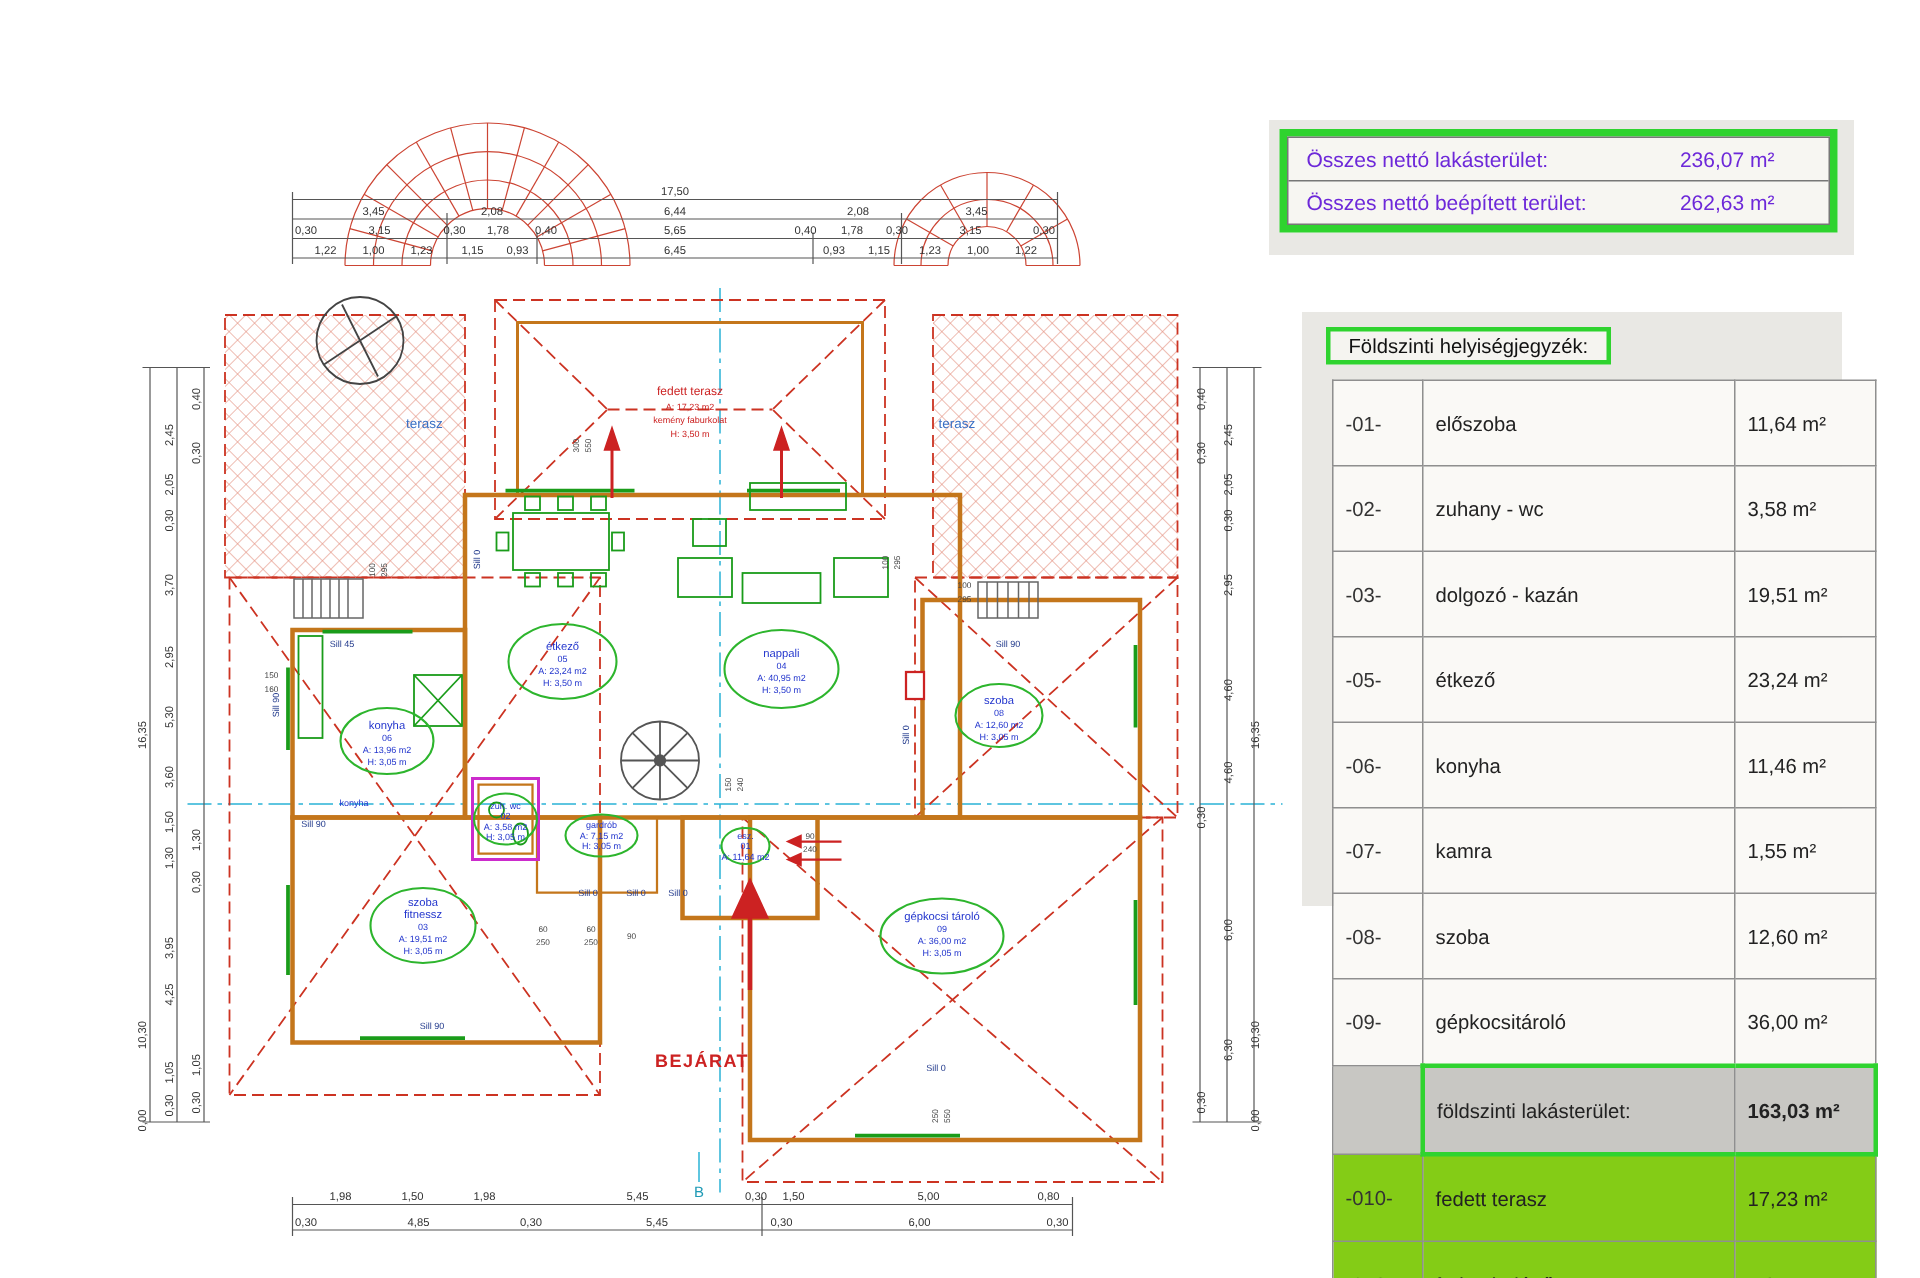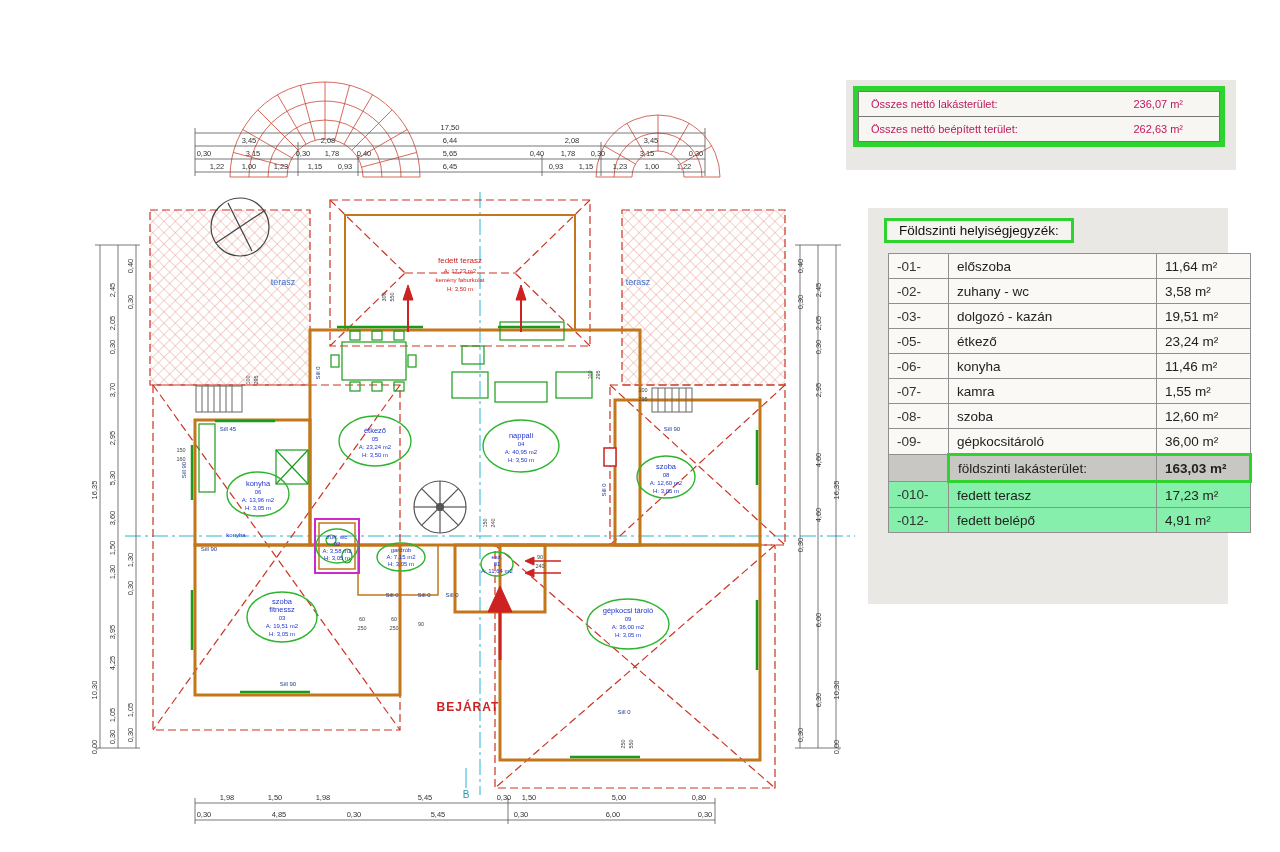--- a/index.html
+++ b/index.html
@@ -11,32 +11,32 @@
   .silltext text{font-size:6px;fill:#223a8c;text-anchor:middle}
   .roomtext .rname{font-size:7.5px;fill:#2235cd;text-anchor:middle}
   .roomtext .rsub{font-size:6px;fill:#2235cd;text-anchor:middle}
   .rell{fill:none;stroke:#2db52d;stroke-width:1.4}
   .redlbl{fill:#cc2222;text-anchor:middle}
   .backdrop{position:absolute;background:#e9e8e4}
   .summary{position:absolute;left:853px;top:86px;width:372px;border:5px solid #2fd32f;
     background:#f7f6f2;box-sizing:border-box}
   .summary-inner{border:1px solid #777}
   .sum-row{display:flex;justify-content:space-between;align-items:flex-start;
-    padding:6px 12px;font-size:11px;color:#be185d}
+    padding:6px 12px;font-size:14px;color:#6d28d9}
   .sum-row + .sum-row{border-top:1px solid #777}
   .sum-val{padding-right:24px}
   .tbl-title{position:absolute;left:884px;top:218px;border:3px solid #2fd32f;
     background:#f5f4f0;padding:2px 12px;font-size:13.5px;color:#111}
   .rtable{position:absolute;left:888px;top:253px;border-collapse:collapse;
     font-size:13.5px;color:#222}
-  .rtable td{border:1px solid #8f8f8f;padding:2px 8px;height:20px;background:#faf9f6}
+  .rtable td{border:1px solid #8f8f8f;padding:18px 8px;height:20px;background:#faf9f6}
   td.cid{width:42px;text-align:left;color:#333}
   td.cname{width:190px}
   td.carea{width:76px;}
-  tr.gray td{background:#86efac}
+  tr.gray td{background:#84cc16}
   tr.highlight td{background:#c8c7c3}
   tr.highlight td.cname{border-top:3px solid #2fd32f;border-bottom:3px solid #2fd32f;border-left:3px solid #2fd32f}
   tr.highlight td.carea{border-top:3px solid #2fd32f;border-bottom:3px solid #2fd32f;border-right:3px solid #2fd32f;font-weight:bold}
 </style>
 </head>
 <body>
 
 <svg id="plan-svg" width="1280" height="852" viewBox="0 0 1280 852">
   <defs>
     <pattern id="redgrid" width="8" height="8" patternUnits="userSpaceOnUse" patternTransform="rotate(45)">

